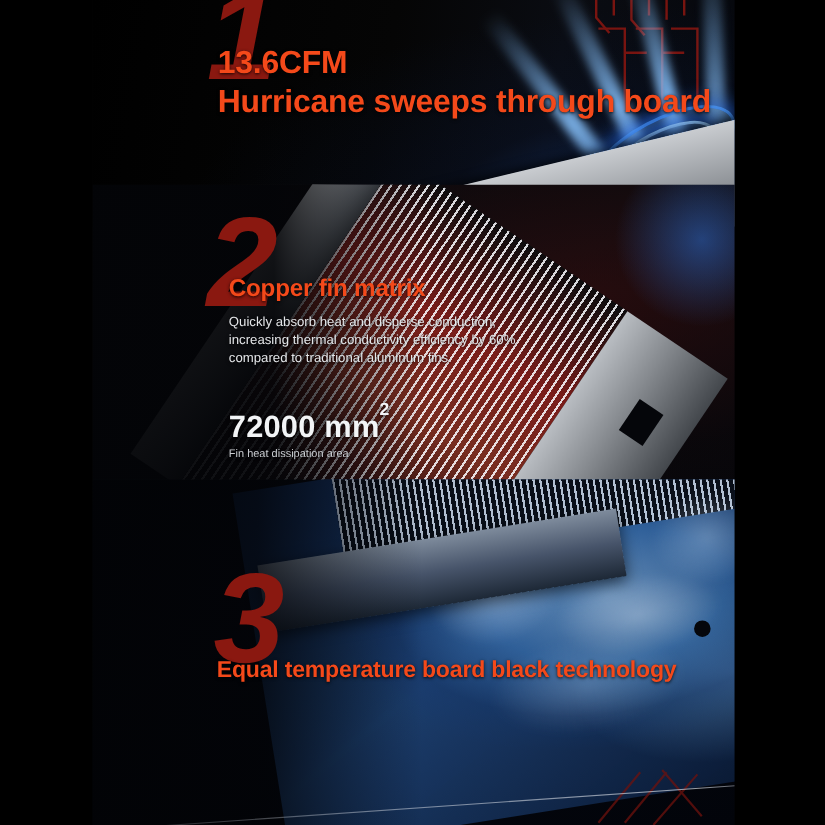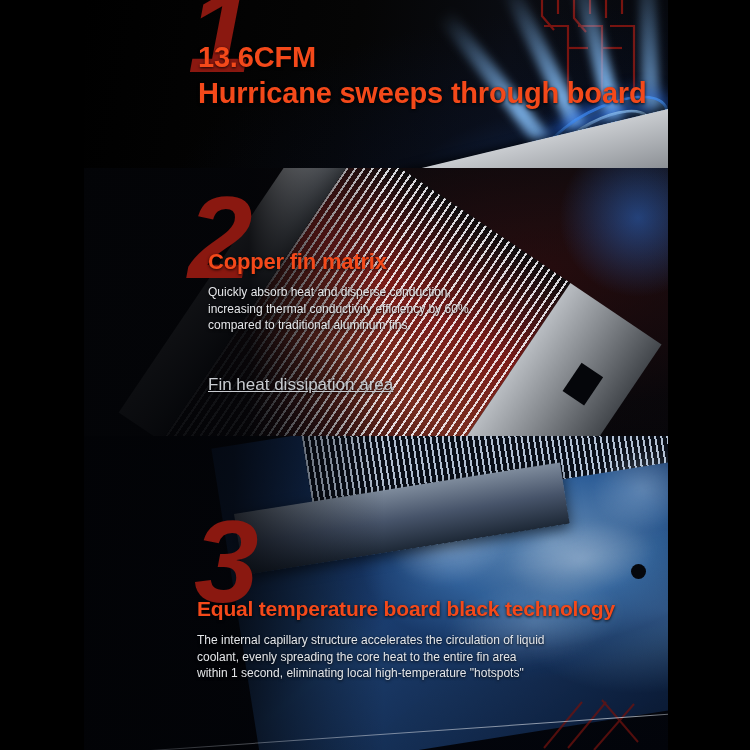--- a/index.html
+++ b/index.html
@@ -308,24 +308,23 @@
     color: #f2f4f6;
     font-size: 28px;
     font-weight: 700;
     margin: 0;
     letter-spacing: .2px;
     text-shadow: 0 1px 4px rgba(0,0,0,.9);
   }
   .bigstat sup { font-size: 16px; top: -.6em; position: relative; }
   .statcap {
     color: #c9ccd1;
-    font-size: 17px;
+    font-size: 10px;
     margin: 0;
     text-shadow: 0 1px 3px rgba(0,0,0,.9);
-    text-decoration: underline;
   }
 
   .t1 { left: 114px; top: 40px;  }
   .t2 { left: 124px; top: 248px; }
   .t2 .body { margin-top: 9px; }
   .t2stat { left: 124px; top: 372px; }
   .t2stat .statcap { margin-top: 3px; }
   .t3 { left: 113px; top: 596px; }
   .t3 .body { margin-top: 10px; }
 </style>
@@ -413,26 +412,26 @@
       <p class="headline h1">13.6CFM</p>
       <p class="headline h1">Hurricane sweeps through board</p>
     </div>
 
     <div class="txt t2">
       <p class="headline">Copper fin matrix</p>
       <p class="body" style="max-width:272px">Quickly absorb heat and disperse conduction, increasing thermal conductivity efficiency by 60% compared to traditional aluminum fins.</p>
     </div>
 
     <div class="txt t2stat">
+      <p class="bigstat"><span>72000 mm</span><sup>2</sup></p>
       <p class="statcap">Fin heat dissipation area</p>
     </div>
 
     <div class="txt t3">
       <p class="headline h3">Equal temperature board black technology</p>
-      <p class="body" style="max-width:352px">The internal capillary structure accelerates the circulation of liquid coolant, evenly spreading the core heat to the entire fin area within 1 second, eliminating local high-temperature "hotspots"</p>
     </div>
 
   </div>
 
   <div class="bar bar-left"></div>
   <div class="bar bar-right"></div>
 
 </div>
 
 </body></html>

